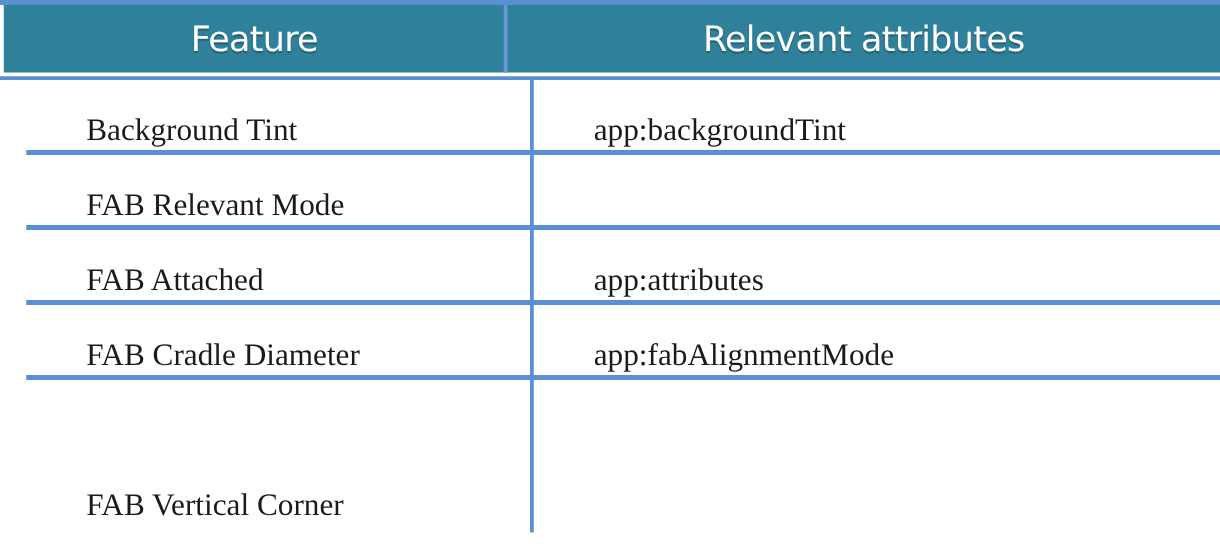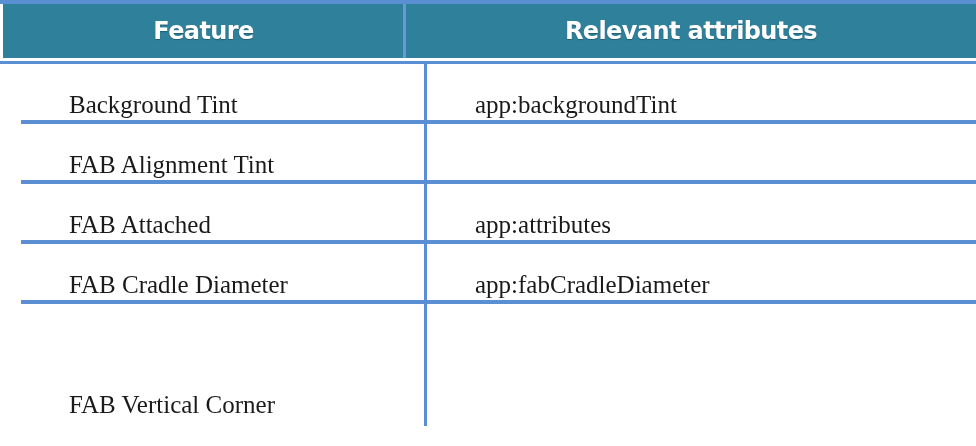--- a/index.html
+++ b/index.html
@@ -53,22 +53,22 @@
   }
   .th {
     position: absolute;
     top: 4px;
     height: 54px;
     display: flex;
     align-items: center;
     justify-content: center;
     color: #ffffff;
     font-family: "DejaVu Sans", "Liberation Sans", sans-serif;
-    font-weight: bold;
-    font-size: 24px;
+    font-weight: normal;
+    font-size: 28px;
     letter-spacing: -0.6px;
     text-shadow: 0 1px 1px rgba(0,0,0,0.28);
     white-space: nowrap;
   }
   .th-feature   { left: 3px;   width: 401px; }
   .th-attribute { left: 406px; width: 570px; }
 
   .th-divider {
     position: absolute;
     left: 403px;
@@ -152,33 +152,33 @@
 
     <div class="vdivider"></div>
 
     <div class="row row-0">
       <div class="cell cell-feature">Background Tint</div>
       <div class="cell cell-attribute">app:backgroundTint</div>
       <div class="row-sep"></div>
     </div>
 
     <div class="row row-1">
-      <div class="cell cell-feature">FAB Alignment Tint</div>
+      <div class="cell cell-feature">FAB Relevant Mode</div>
       <div class="row-sep"></div>
     </div>
 
     <div class="row row-2">
       <div class="cell cell-feature">FAB Attached</div>
       <div class="cell cell-attribute">app:attributes</div>
       <div class="row-sep"></div>
     </div>
 
     <div class="row row-3">
       <div class="cell cell-feature">FAB Cradle Diameter</div>
-      <div class="cell cell-attribute">app:fabCradleDiameter</div>
+      <div class="cell cell-attribute">app:fabAlignmentMode</div>
       <div class="row-sep"></div>
     </div>
 
 
     <div class="row row-5 last">
       <div class="cell cell-feature">FAB Vertical Corner</div>
 
     </div>
 
   </div>

